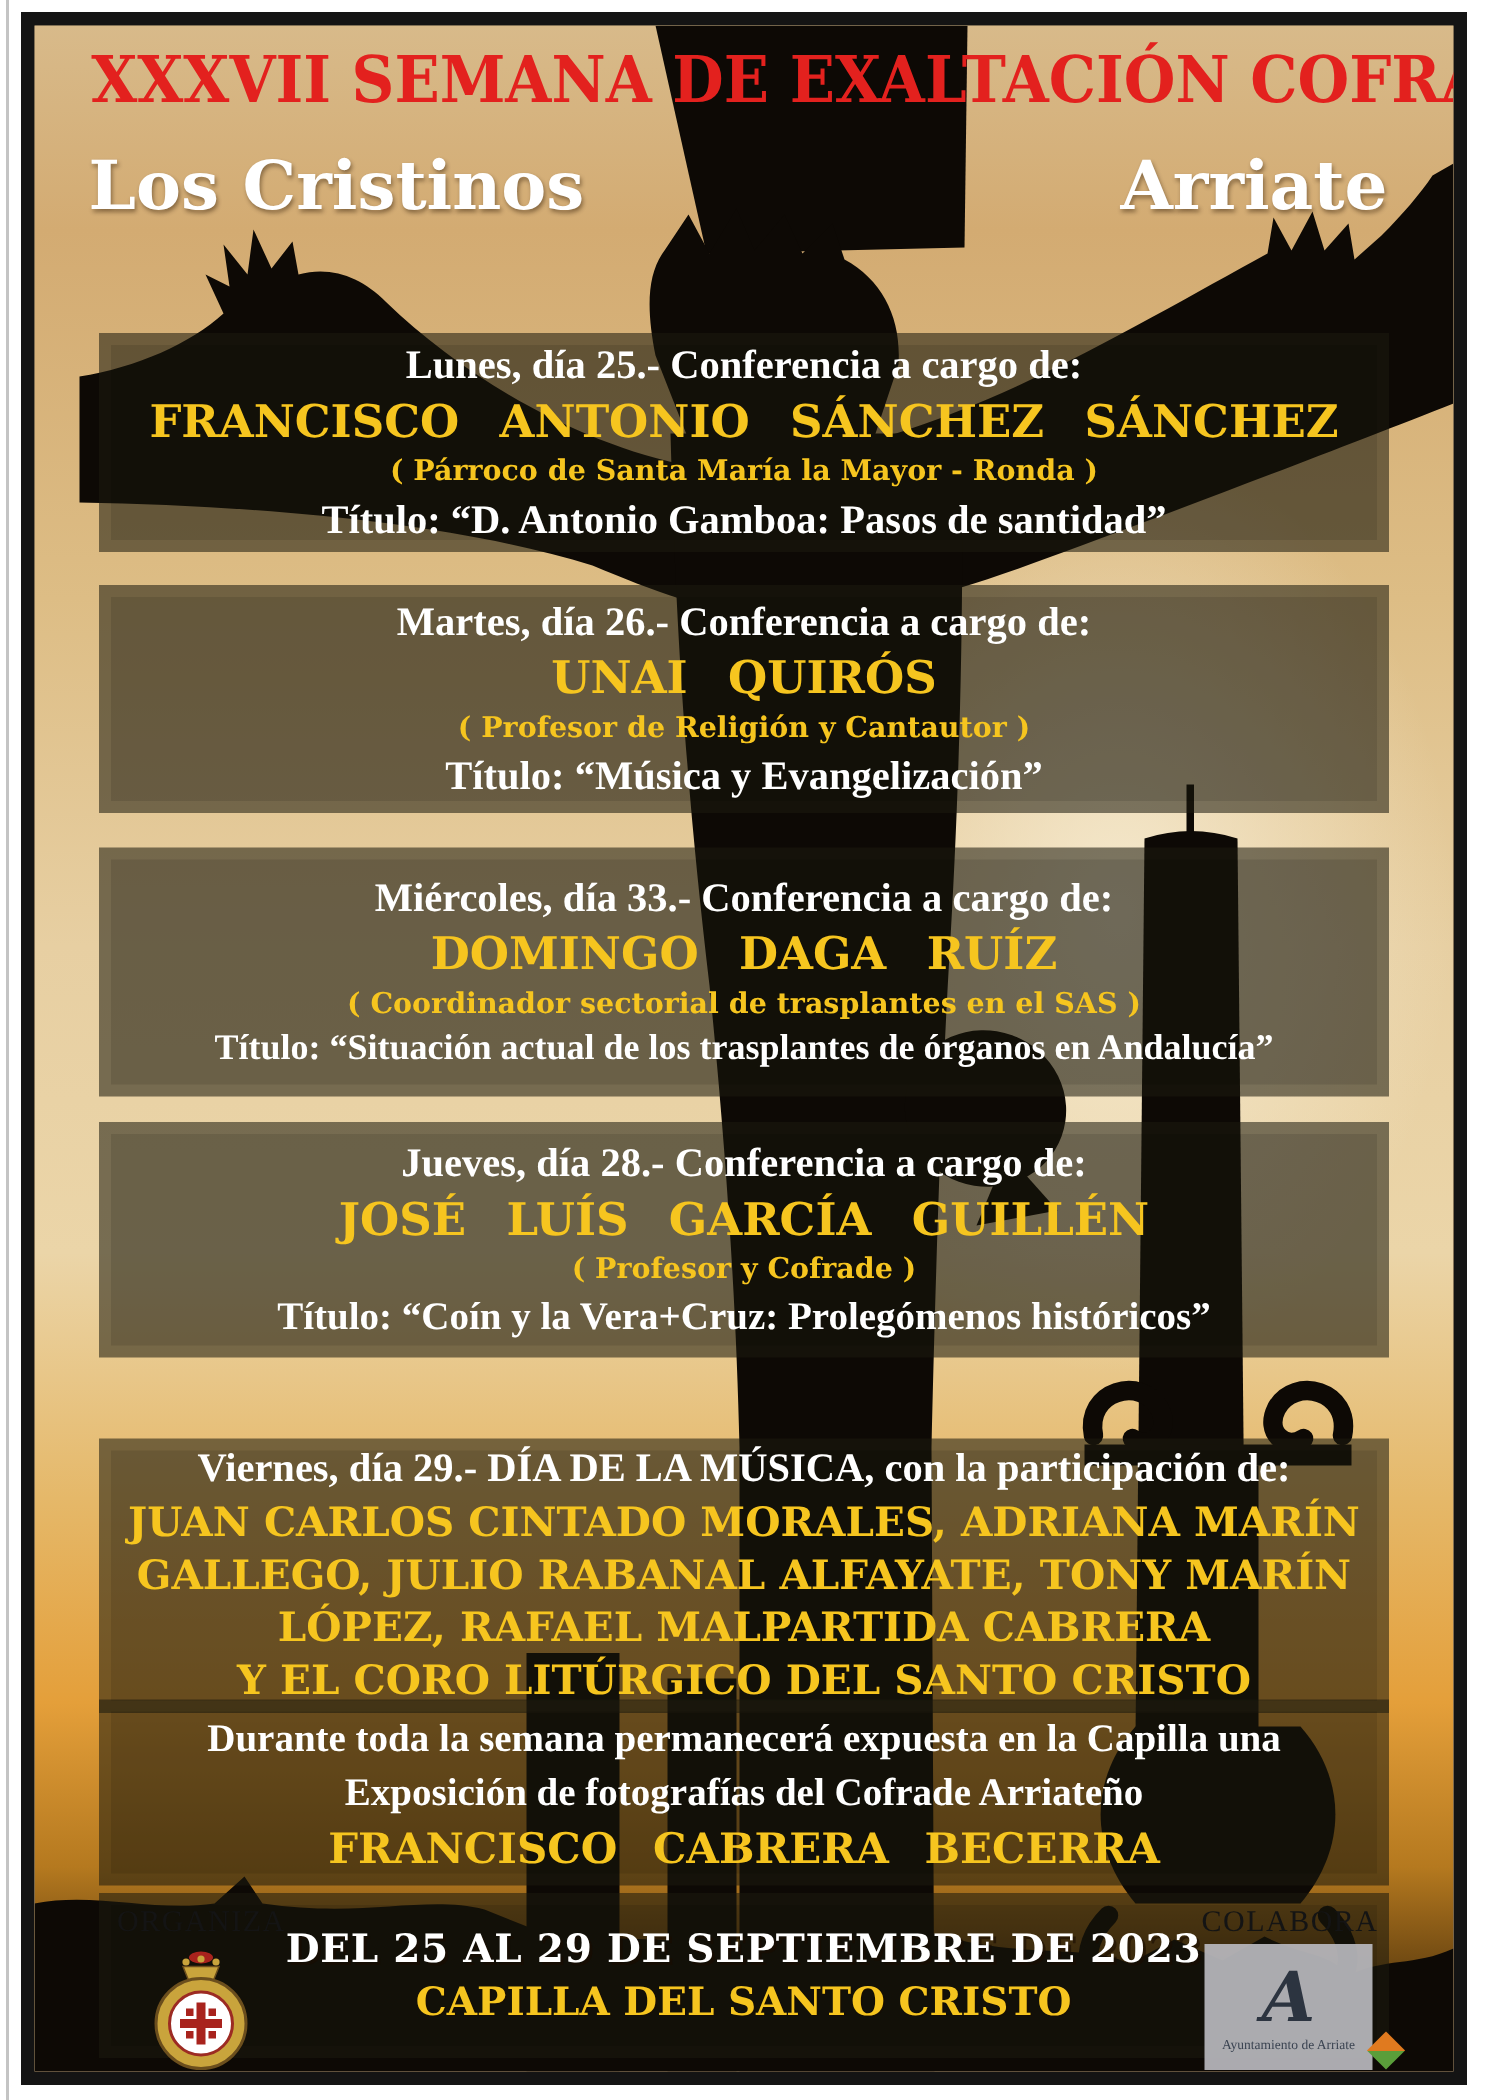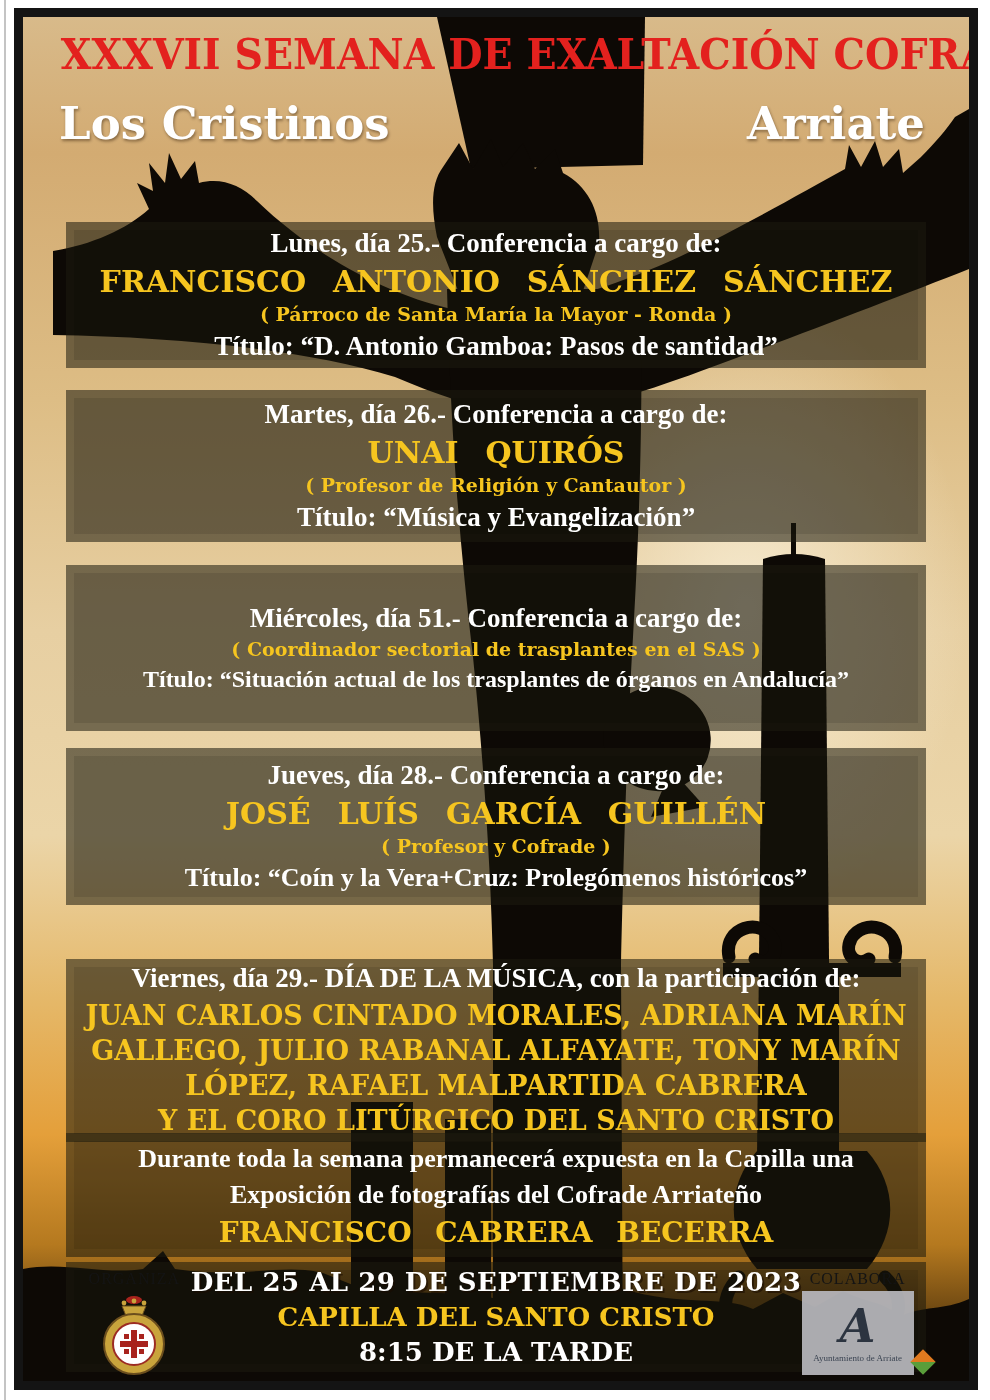--- a/index.html
+++ b/index.html
@@ -52,21 +52,21 @@
   #box3 .talk-title{font-size:24px;}
   #box4 .talk-title{font-size:26px;}
 
   .names{font-family:"DejaVu Serif",serif;font-weight:bold;font-size:27px;line-height:1.3;color:#f6c51f;white-space:nowrap;}
   #box5 .day-line{margin-bottom:4px;}
 
   .expo-line{font-family:"Liberation Serif",serif;font-weight:bold;font-size:26px;line-height:1.35;color:#ffffff;white-space:nowrap;}
   .expo-name{font-family:"DejaVu Serif",serif;font-weight:bold;font-size:28px;color:#f6c51f;word-spacing:.5em;margin-top:4px;white-space:nowrap;}
 
   .org-col{width:116px;text-align:center;align-self:flex-start;}
-  .org-label{font-family:"Liberation Serif",serif;font-size:16px;letter-spacing:1px;color:#141414;margin-top:4px;}
+  .org-label{font-family:"Liberation Serif",serif;font-size:20px;letter-spacing:1px;color:#141414;margin-top:4px;}
   .crest{display:block;margin:2px auto 0;}
   .footer-center{flex:1;text-align:center;}
   .date-line{font-family:"DejaVu Serif",serif;font-weight:bold;font-size:26px;color:#ffffff;white-space:nowrap;
     text-shadow:2px 2px 0 rgba(25,12,0,.6);letter-spacing:.5px;}
   .venue-line{font-family:"DejaVu Serif",serif;font-weight:bold;font-size:26px;color:#f6c51f;margin-top:5px;white-space:nowrap;
     text-shadow:1px 1px 0 rgba(25,12,0,.5);}
   .time-line{font-family:"DejaVu Serif",serif;font-weight:bold;font-size:26px;color:#ffffff;margin-top:5px;white-space:nowrap;
     text-shadow:1px 1px 0 rgba(25,12,0,.5);}
 
   .ayto-logo{
@@ -179,21 +179,22 @@
   </section>
 
   <section class="event-box" id="box2">
     <div class="day-line">Martes, día 26.- Conferencia a cargo de:</div>
     <div class="speaker">UNAI QUIRÓS</div>
     <div class="role">( Profesor de Religión y Cantautor )</div>
     <div class="talk-title">Título: “Música y Evangelización”</div>
   </section>
 
   <section class="event-box" id="box3">
-    <div class="day-line">Miércoles, día 51.- Conferencia a cargo de:</div>
+    <div class="day-line">Miércoles, día 33.- Conferencia a cargo de:</div>
+    <div class="speaker">DOMINGO DAGA RUÍZ</div>
     <div class="role">( Coordinador sectorial de trasplantes en el SAS )</div>
     <div class="talk-title">Título: “Situación actual de los trasplantes de órganos en Andalucía”</div>
   </section>
 
   <section class="event-box" id="box4">
     <div class="day-line">Jueves, día 28.- Conferencia a cargo de:</div>
     <div class="speaker">JOSÉ LUÍS GARCÍA GUILLÉN</div>
     <div class="role">( Profesor y Cofrade )</div>
     <div class="talk-title">Título: “Coín y la Vera+Cruz: Prolegómenos históricos”</div>
   </section>
@@ -228,21 +229,20 @@
         <rect x="28" y="44" width="5" height="5" fill="#a8231d"></rect>
         <rect x="43" y="44" width="5" height="5" fill="#a8231d"></rect>
         <rect x="28" y="59" width="5" height="5" fill="#a8231d"></rect>
         <rect x="43" y="59" width="5" height="5" fill="#a8231d"></rect>
       </svg>
     </div>
 
     <div class="footer-center">
       <div class="date-line">DEL 25 AL 29 DE SEPTIEMBRE DE 2023</div>
       <div class="venue-line">CAPILLA DEL SANTO CRISTO</div>
-      <div class="time-line">8:15 DE LA TARDE</div>
     </div>
 
     <div class="org-col">
       <div class="org-label">COLABORA</div>
       <div class="ayto-logo">
         <div class="ayto-a">A</div>
         <div class="ayto-diamond"></div>
         <div class="ayto-text">Ayuntamiento de Arriate</div>
       </div>
     </div>

